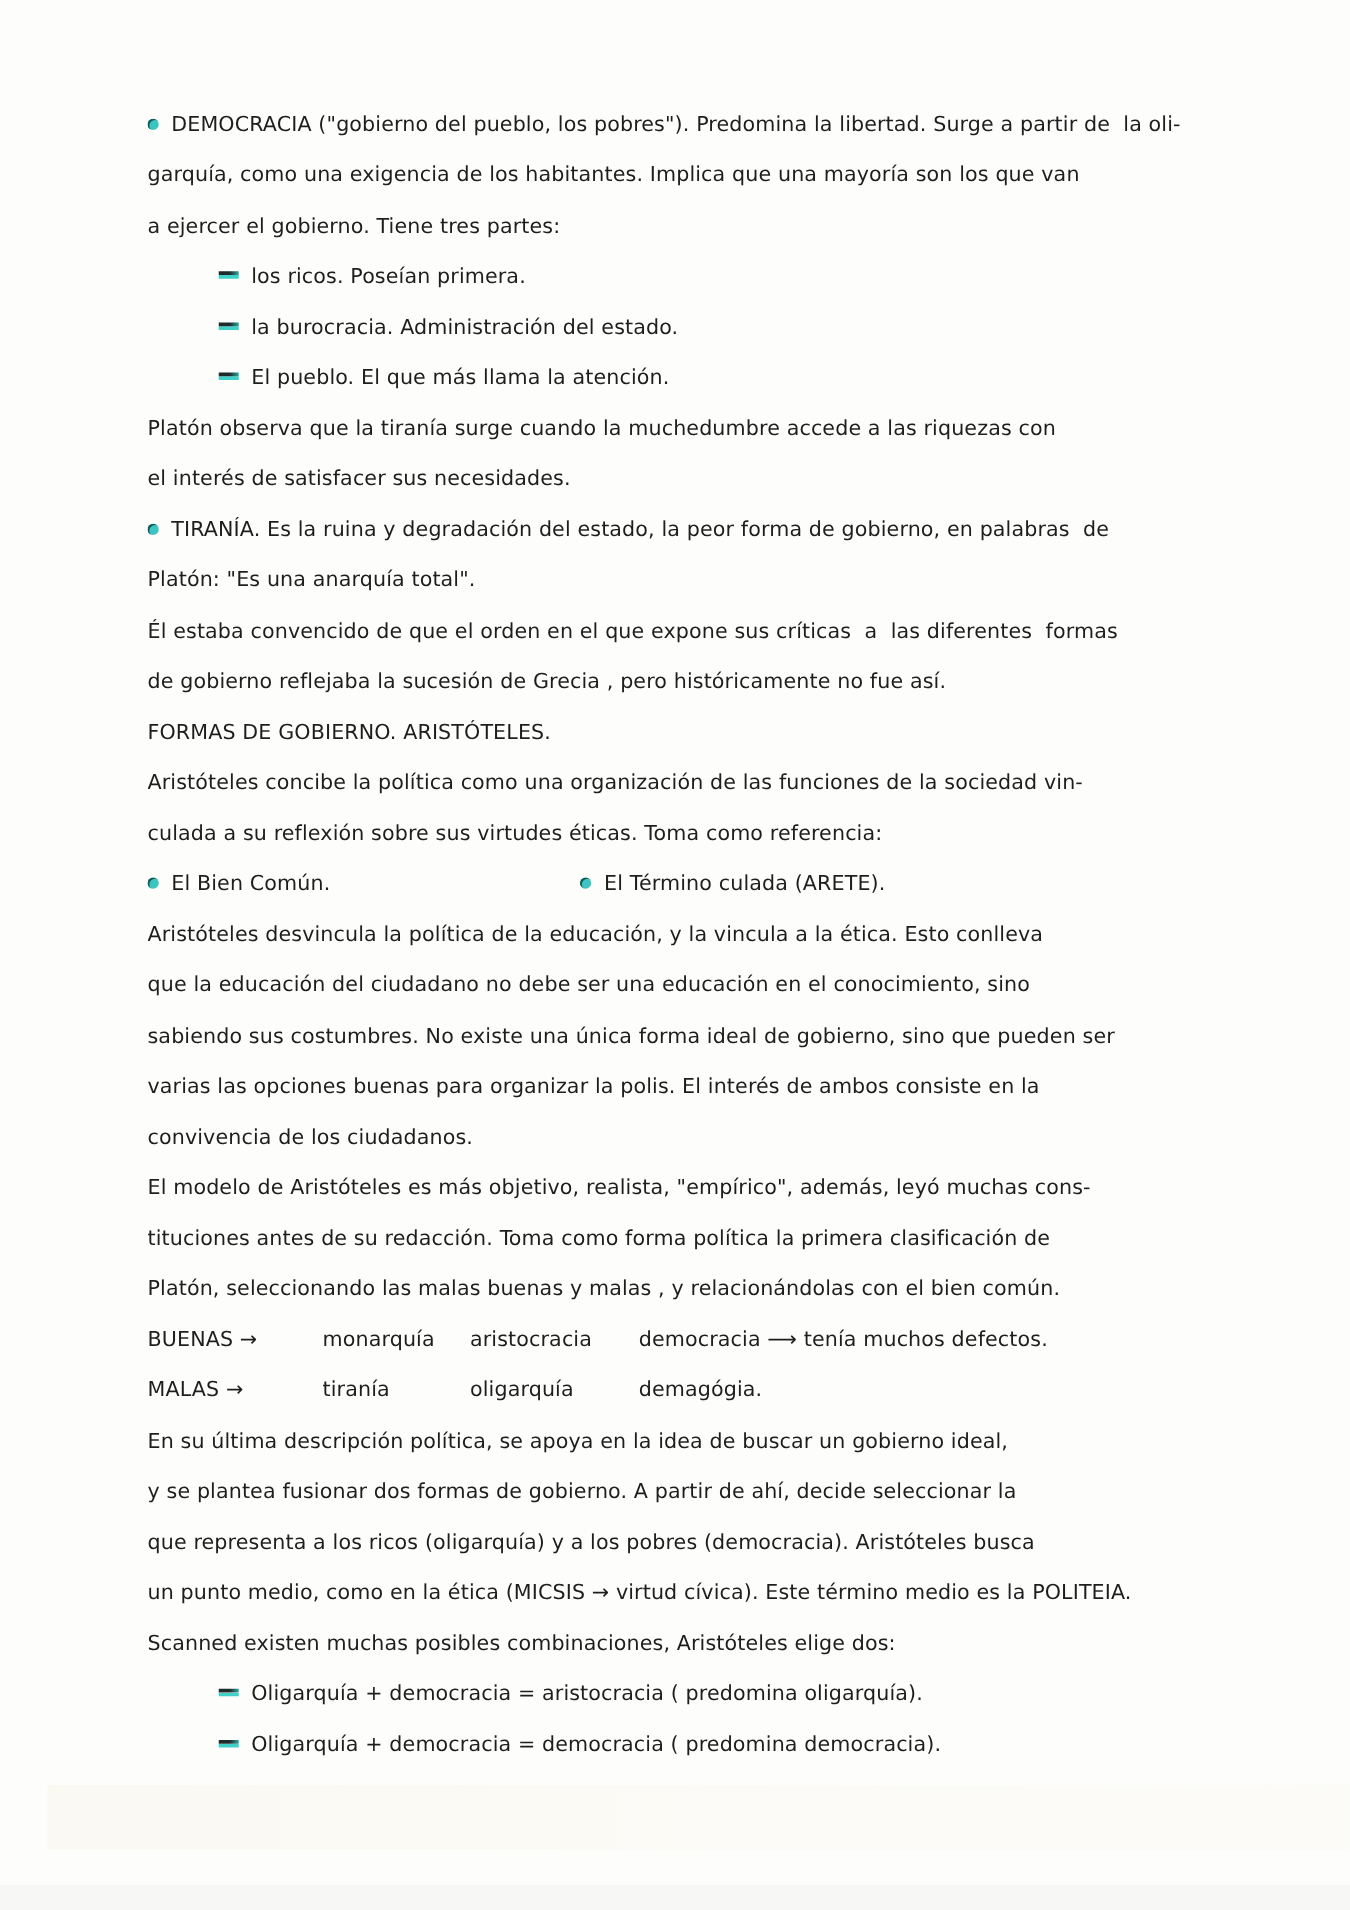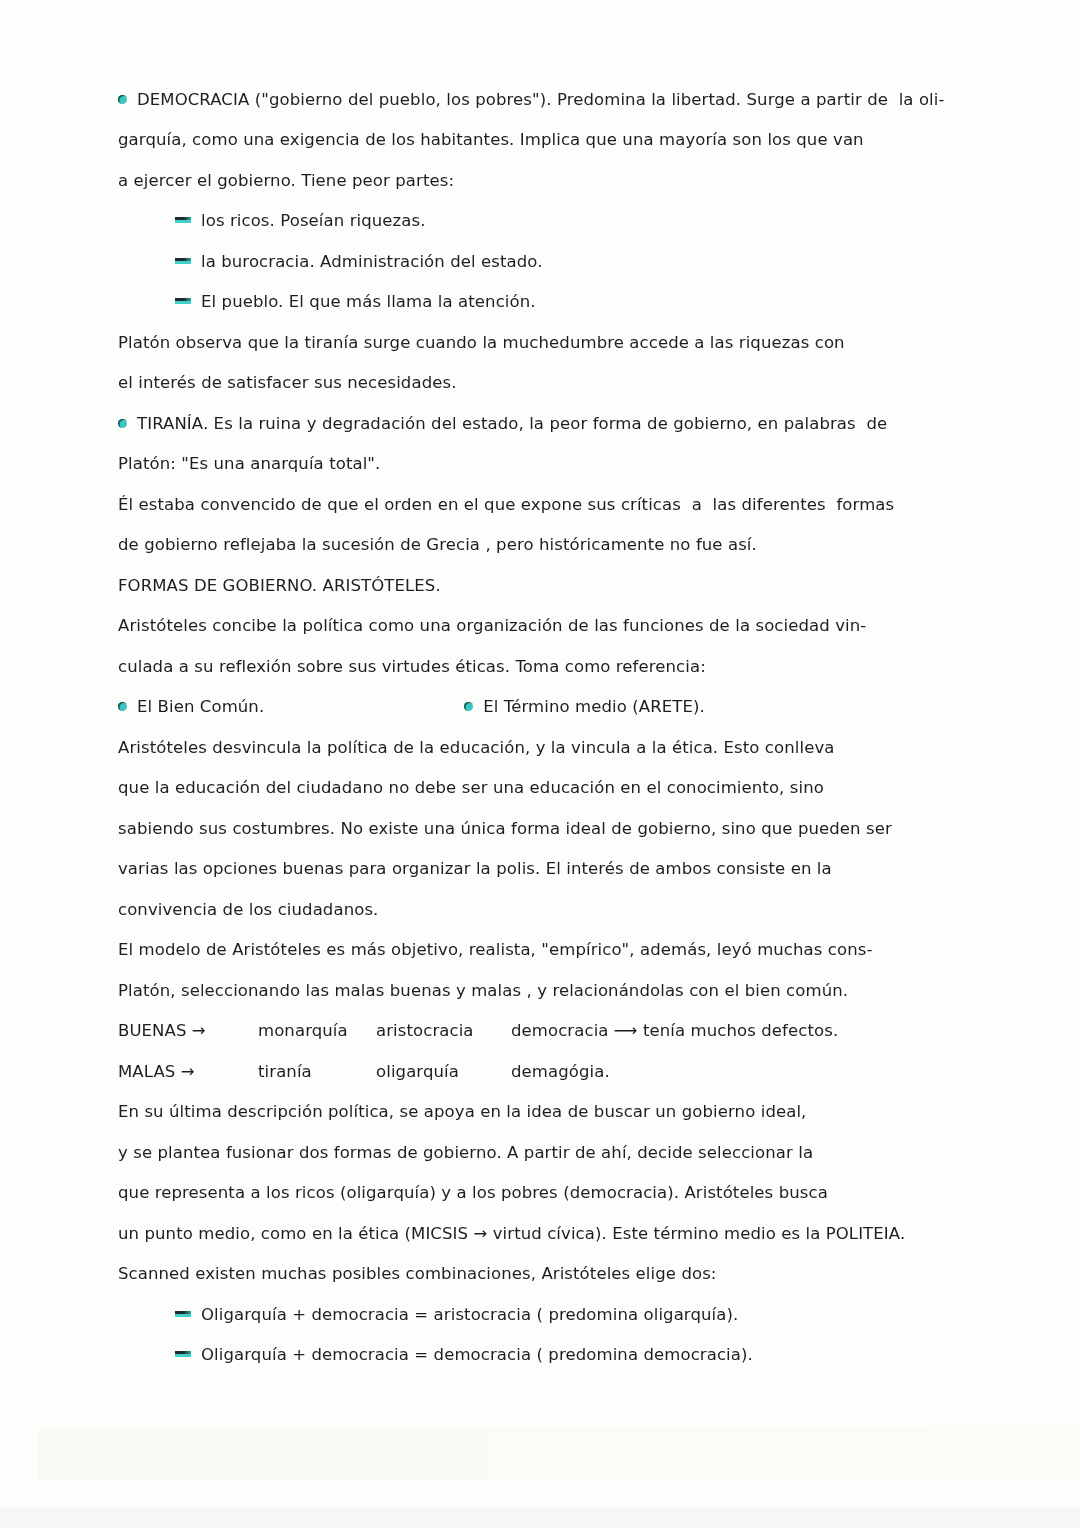--- a/index.html
+++ b/index.html
@@ -64,40 +64,41 @@
 </style>
 </head>
 <body>
 
 <div class="page">
   <div class="scan-band"></div>
   <div class="scan-band-2"></div>
   <div class="content">
       <div class="line"><span class="marker marker-dot"></span><span>DEMOCRACIA ("gobierno del pueblo, los pobres"). Predomina la libertad. Surge a partir de  la oli-</span></div>
       <div class="line"><span>garquía, como una exigencia de los habitantes. Implica que una mayoría son los que van</span></div>
-      <div class="line"><span>a ejercer el gobierno. Tiene peor partes:</span></div>
-      <div class="line indent-1"><span class="marker marker-dash"></span><span>los ricos. Poseían riquezas.</span></div>
+      <div class="line"><span>a ejercer el gobierno. Tiene tres partes:</span></div>
+      <div class="line indent-1"><span class="marker marker-dash"></span><span>los ricos. Poseían primera.</span></div>
       <div class="line indent-1"><span class="marker marker-dash"></span><span>la burocracia. Administración del estado.</span></div>
       <div class="line indent-1"><span class="marker marker-dash"></span><span>El pueblo. El que más llama la atención.</span></div>
       <div class="line"><span>Platón observa que la tiranía surge cuando la muchedumbre accede a las riquezas con</span></div>
       <div class="line"><span>el interés de satisfacer sus necesidades.</span></div>
       <div class="line"><span class="marker marker-dot"></span><span>TIRANÍA. Es la ruina y degradación del estado, la peor forma de gobierno, en palabras  de</span></div>
       <div class="line"><span>Platón: "Es una anarquía total".</span></div>
       <div class="line"><span>Él estaba convencido de que el orden en el que expone sus críticas  a  las diferentes  formas</span></div>
       <div class="line"><span>de gobierno reflejaba la sucesión de Grecia , pero históricamente no fue así.</span></div>
       <div class="line"><span>FORMAS DE GOBIERNO. ARISTÓTELES.</span></div>
       <div class="line"><span>Aristóteles concibe la política como una organización de las funciones de la sociedad vin-</span></div>
       <div class="line"><span>culada a su reflexión sobre sus virtudes éticas. Toma como referencia:</span></div>
-      <div class="line"><span class="seg"><span class="marker marker-dot"></span><span>El Bien Común.</span></span><span class="seg seg-2"><span class="marker marker-dot"></span><span>El Término medio (ARETE).</span></span></div>
+      <div class="line"><span class="seg"><span class="marker marker-dot"></span><span>El Bien Común.</span></span><span class="seg seg-2"><span class="marker marker-dot"></span><span>El Término culada (ARETE).</span></span></div>
       <div class="line"><span>Aristóteles desvincula la política de la educación, y la vincula a la ética. Esto conlleva</span></div>
       <div class="line"><span>que la educación del ciudadano no debe ser una educación en el conocimiento, sino</span></div>
       <div class="line"><span>sabiendo sus costumbres. No existe una única forma ideal de gobierno, sino que pueden ser</span></div>
       <div class="line"><span>varias las opciones buenas para organizar la polis. El interés de ambos consiste en la</span></div>
       <div class="line"><span>convivencia de los ciudadanos.</span></div>
       <div class="line"><span>El modelo de Aristóteles es más objetivo, realista, "empírico", además, leyó muchas cons-</span></div>
+      <div class="line"><span>tituciones antes de su redacción. Toma como forma política la primera clasificación de</span></div>
       <div class="line"><span>Platón, seleccionando las malas buenas y malas , y relacionándolas con el bien común.</span></div>
       <div class="line"><span class="cell col-0">BUENAS →</span><span class="cell col-1">monarquía</span><span class="cell col-2">aristocracia</span><span class="cell col-3">democracia ⟶ tenía muchos defectos.</span></div>
       <div class="line"><span class="cell col-0">MALAS →</span><span class="cell col-1">tiranía</span><span class="cell col-2">oligarquía</span><span class="cell col-3">demagógia.</span></div>
       <div class="line"><span>En su última descripción política, se apoya en la idea de buscar un gobierno ideal,</span></div>
       <div class="line"><span>y se plantea fusionar dos formas de gobierno. A partir de ahí, decide seleccionar la</span></div>
       <div class="line"><span>que representa a los ricos (oligarquía) y a los pobres (democracia). Aristóteles busca</span></div>
       <div class="line"><span>un punto medio, como en la ética (MICSIS → virtud cívica). Este término medio es la POLITEIA.</span></div>
       <div class="line"><span>Scanned existen muchas posibles combinaciones, Aristóteles elige dos:</span></div>
       <div class="line indent-1"><span class="marker marker-dash"></span><span>Oligarquía + democracia = aristocracia ( predomina oligarquía).</span></div>
       <div class="line indent-1"><span class="marker marker-dash"></span><span>Oligarquía + democracia = democracia ( predomina democracia).</span></div>

